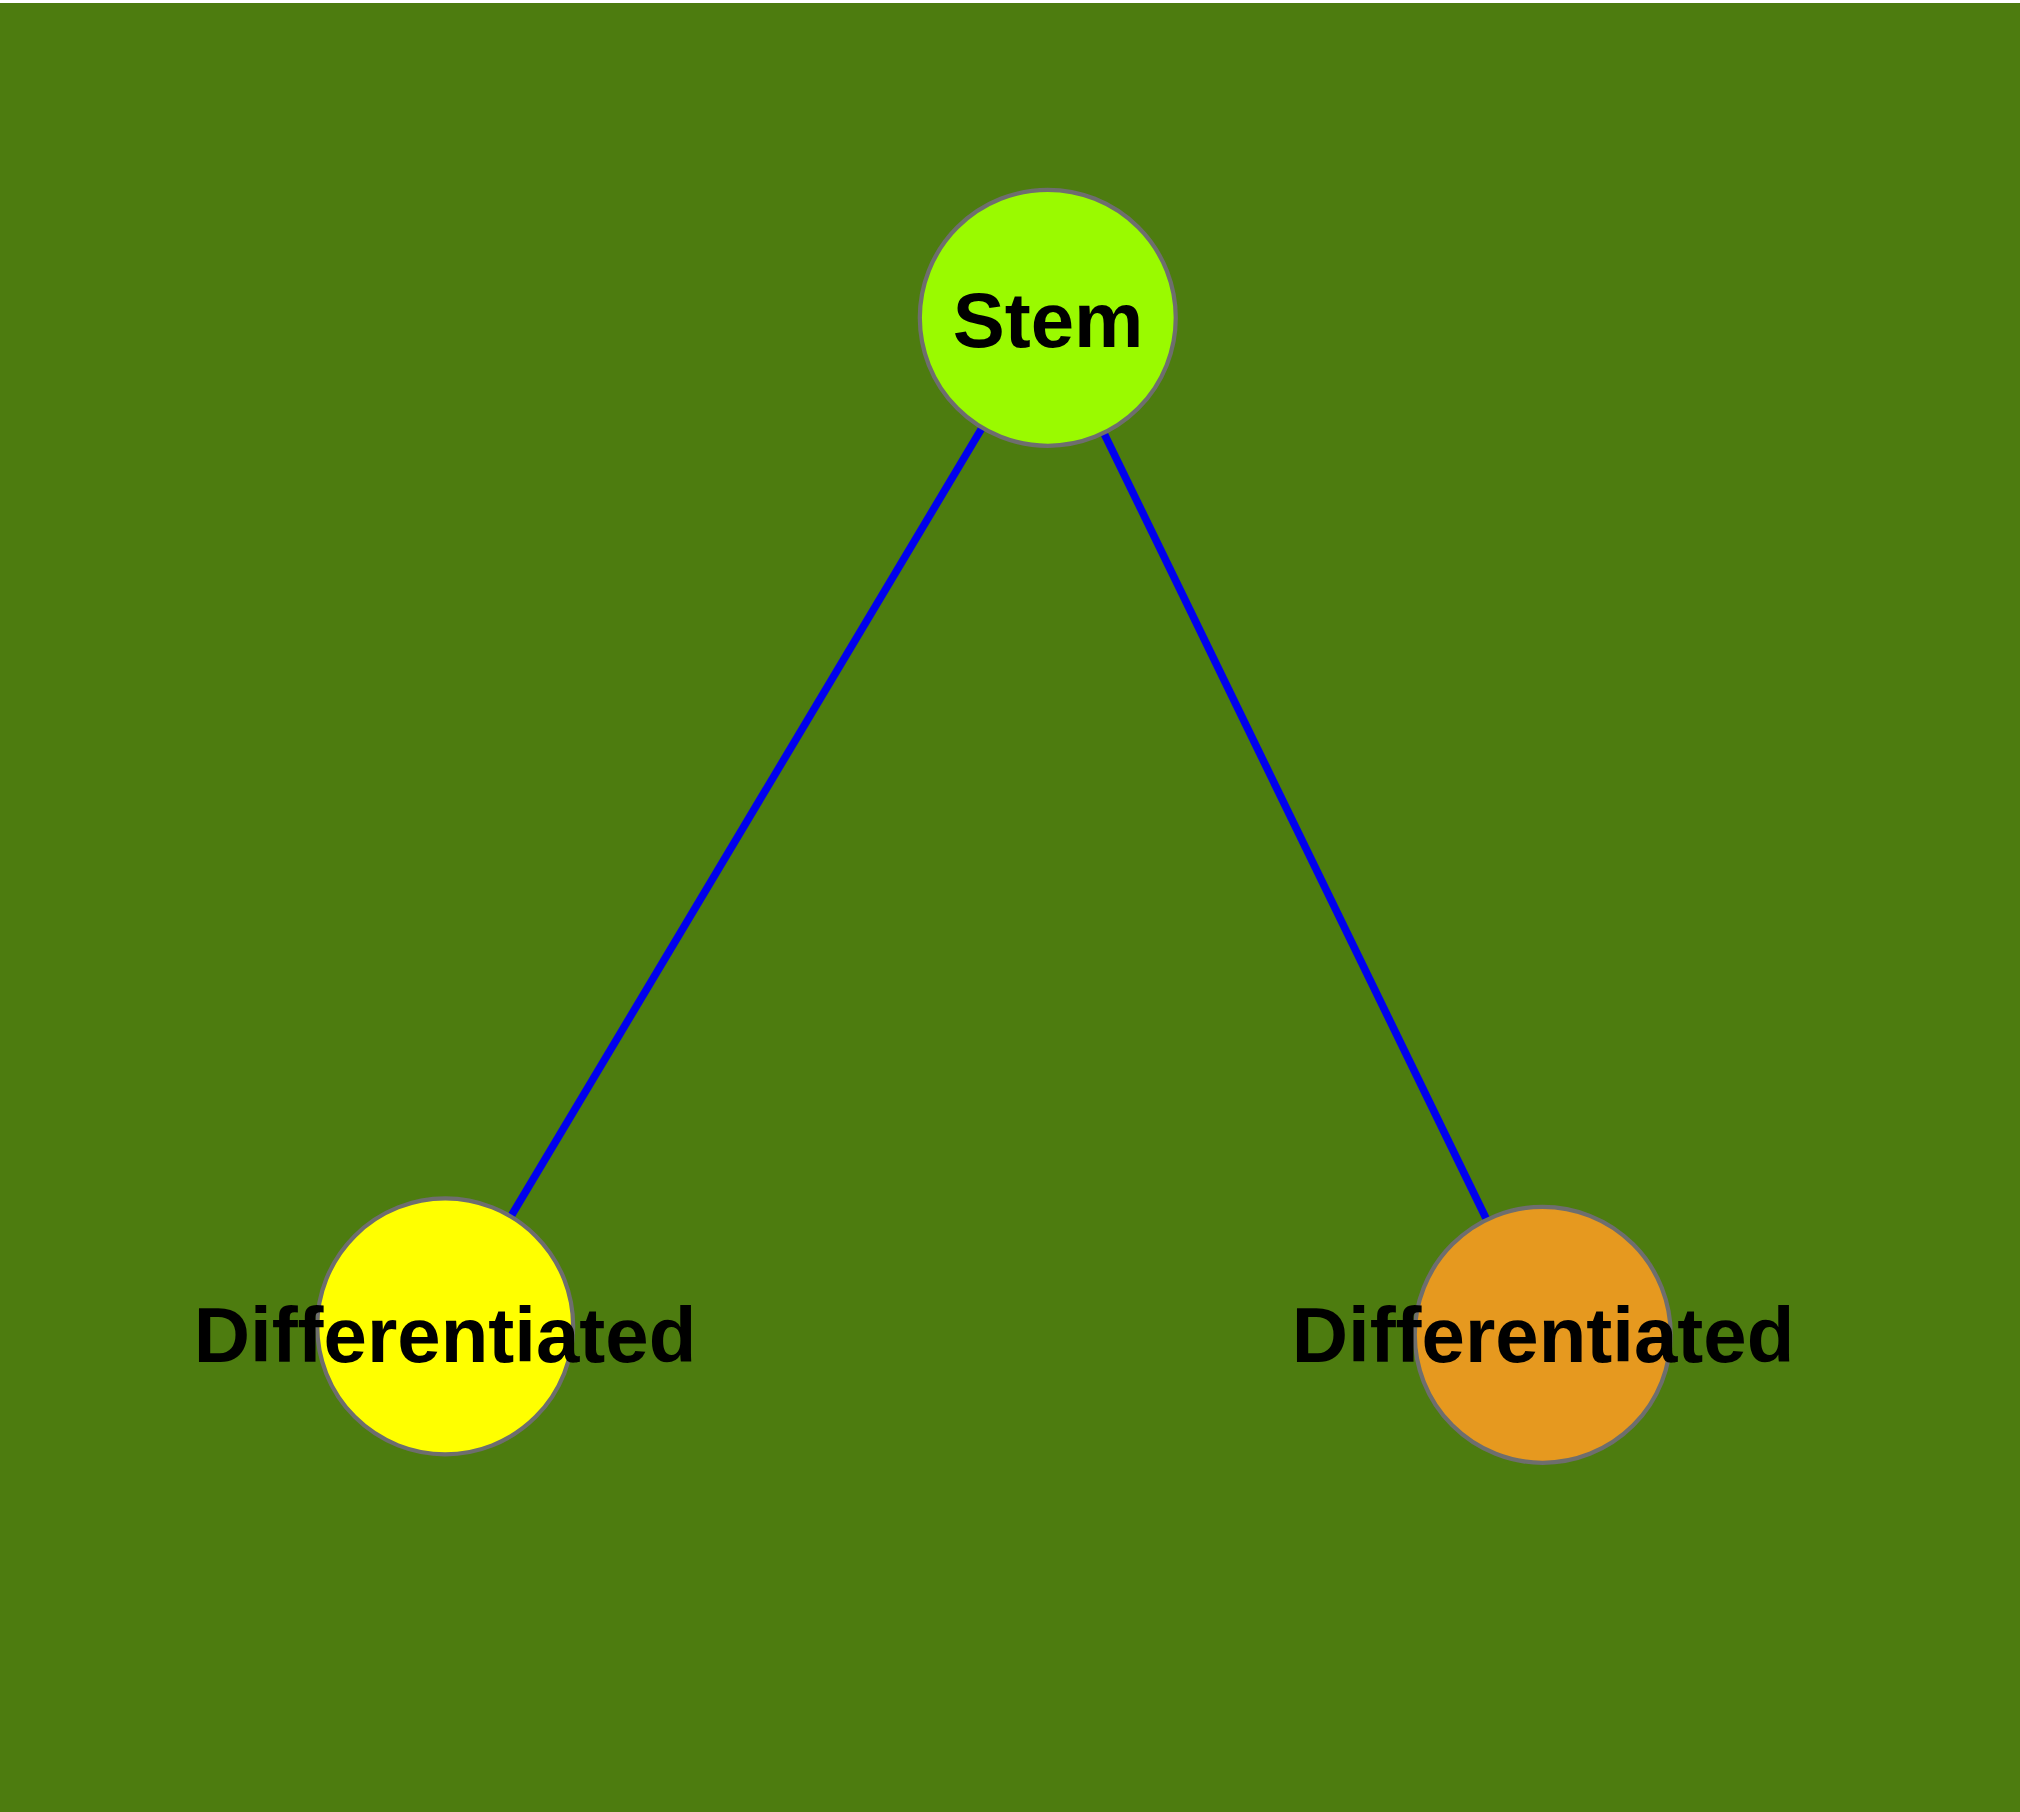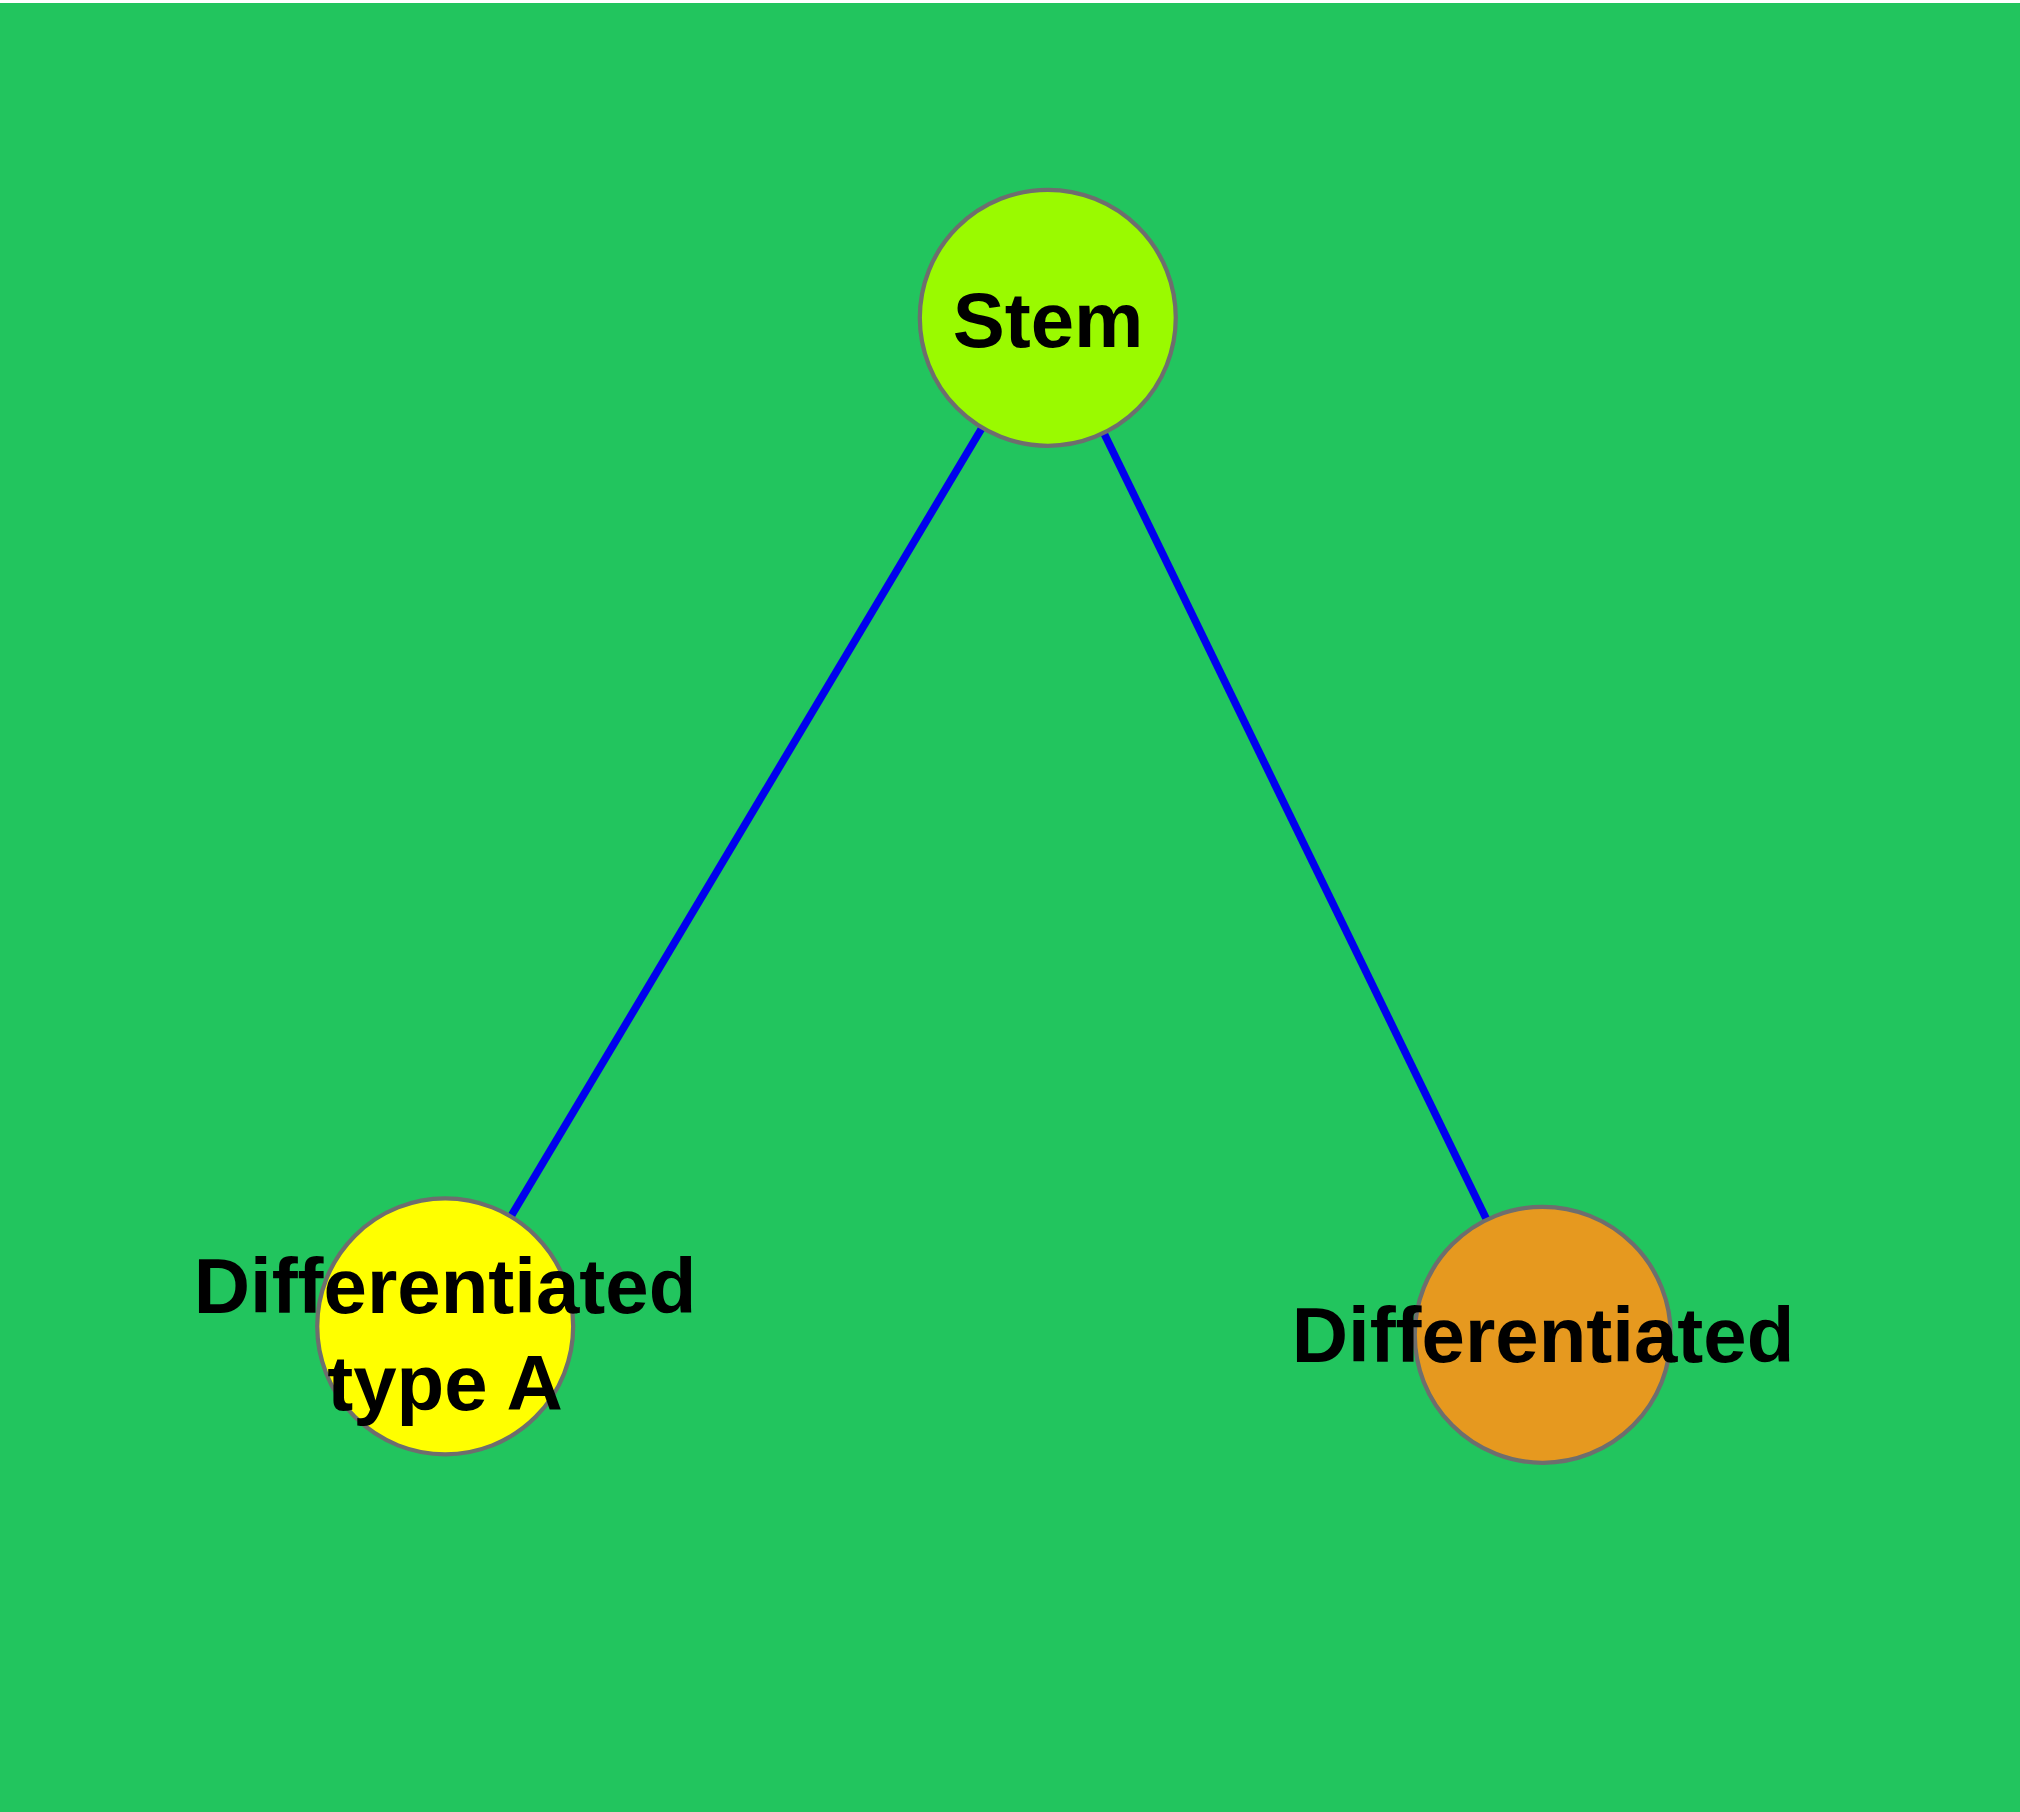--- a/index.html
+++ b/index.html
@@ -3,21 +3,21 @@
 <meta charset="utf-8">
 <style>
   html, body {
     margin: 0;
     padding: 0;
   }
   .canvas {
     position: relative;
     width: 2021px;
     height: 1812px;
-    background: #22c55e;
+    background: #4d7c0f;
     overflow: hidden;
     font-family: "Liberation Sans", sans-serif;
   }
   .top-strip {
     position: absolute;
     top: 0;
     left: 0;
     width: 100%;
     height: 3.4px;
     background: #ffffff;
@@ -63,21 +63,20 @@
 
     <circle class="node-circle" cx="525" cy="1565" r="151" fill="#ffff00" stroke="#6e6e6e"></circle>
 
     <circle class="node-circle" cx="1820" cy="1575" r="151" fill="#e6991f" stroke="#6e6e6e"></circle>
   </svg>
 
   <div class="label label-stem">Stem</div>
 
   <div class="label label-a">
     <div>Differentiated</div>
-    <div>type A</div>
   </div>
 
   <div class="label label-b">
     <div>Differentiated</div>
   </div>
 
   <div class="top-strip"></div>
 
 </div>
 

